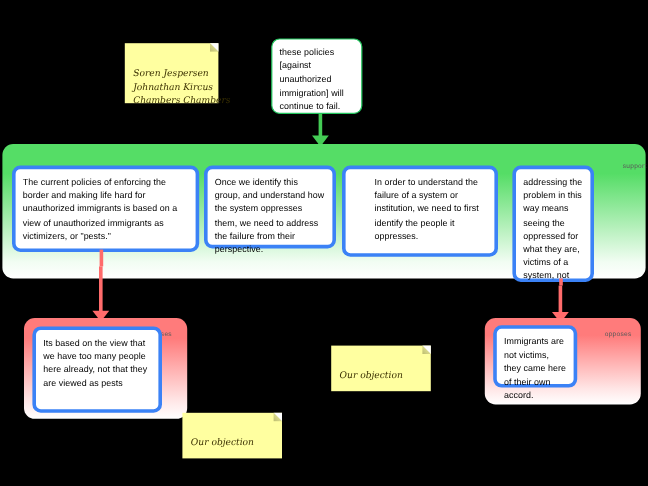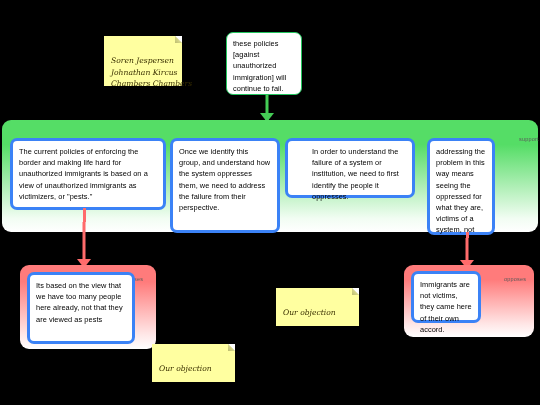--- a/index.html
+++ b/index.html
@@ -107,25 +107,25 @@
   </div>
 
   <div class="band band-support" style="left:2px;top:120px;width:536px;height:112px;">
   </div>
   <div class="band-label" style="left:519px;top:136px;">support</div>
 
   <div class="card" style="left:10px;top:138px;width:156px;height:72px;">
     <span>The current policies of enforcing the border and making life hard for unauthorized immigrants is based on a view of unauthorized immigrants as victimizers, or "pests."</span>
   </div>
 
-  <div class="card" style="left:170px;top:138px;width:110px;height:95px;">
+  <div class="card" style="left:170px;top:138px;width:110px;height:69px;">
     <span>Once we identify this group, and understand how the system oppresses them, we need to address the failure from their perspective.</span>
   </div>
 
-  <div class="card" style="left:285px;top:138px;width:130px;height:60px;padding-left:24px;">
+  <div class="card" style="left:285px;top:138px;width:130px;height:76px;padding-left:24px;">
     <span>In order to understand the failure of a system or institution, we need to first identify the people it oppresses.</span>
   </div>
 
   <div class="card" style="left:427px;top:138px;width:68px;height:97px;">
     <span>addressing the problem in this way means seeing the oppressed for what they are, victims of a system, not people victimizing the system.</span>
   </div>
 
   <div class="tick" style="left:83px;top:208px;height:14px;"></div>
   <div class="conn conn-red" style="left:74px;top:222px;width:20px;height:45px;">
     <span class="stem"></span>

